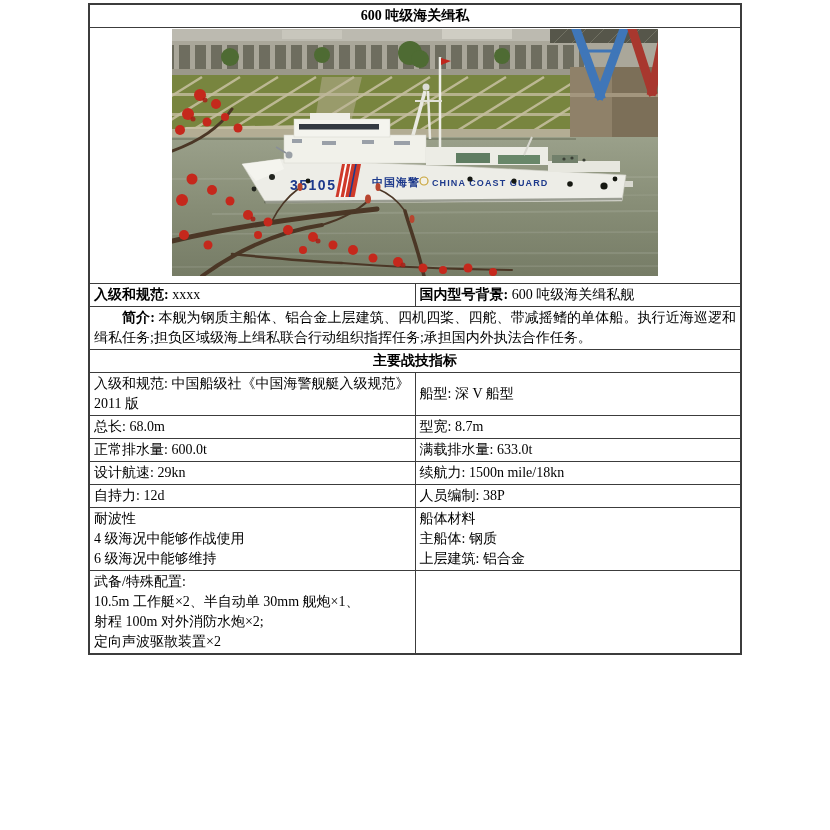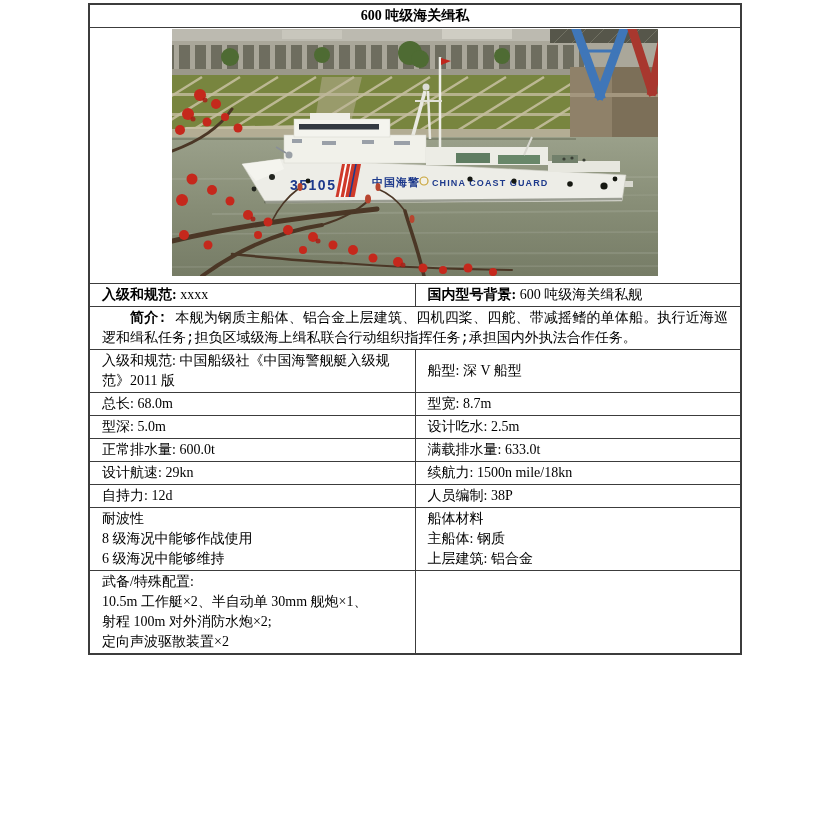--- a/index.html
+++ b/index.html
@@ -1,23 +1,23 @@
 <!DOCTYPE html>
 <html><head>
 <meta charset="utf-8">
 <style>
   html,body{margin:0;padding:0;background:#ffffff;}
   body{width:830px;height:830px;font-family:"Liberation Serif","DejaVu Serif",serif;color:#000;}
   table.doc{width:654px;margin:3px auto 0 auto;border-collapse:collapse;table-layout:fixed;border:2px solid #3c3c3c;}
-  table.doc td{border:1px solid #3c3c3c;padding:1px 12px;font-size:14px;line-height:20px;vertical-align:middle;overflow:hidden;}
+  table.doc td{border:1px solid #3c3c3c;padding:1px 4px;font-size:14px;line-height:20px;vertical-align:middle;overflow:hidden;}
   td.title-cell{text-align:center;font-weight:bold;font-size:16px;height:20px;line-height:20px;padding:1px 0;}
   td.photo-cell{height:251px;padding:1px 0;text-align:center;vertical-align:middle;}
   tr.s td{height:20px;}
   td.intro-cell{line-height:19px;padding:2px 5px;}
-  .intro-p{margin:0;text-align:justify;text-indent:28px;font-family:Liberation Mono, monospace;}
+  .intro-p{margin:0;text-align:justify;text-indent:28px;}
   td.section-cell{text-align:center;font-weight:bold;height:20px;}
   .b{font-weight:bold;}
   .line{white-space:nowrap;}
   svg{display:block;margin:0 auto;}
   .photo-wrap{display:inline-block;line-height:0;border-radius:31px;}
 </style>
 </head>
 <body>
 
 <table class="doc">
@@ -290,47 +290,42 @@
     <td><span class="line"><span class="b">入级和规范:</span> <span>xxxx</span></span></td>
     <td><span class="line"><span class="b">国内型号背景:</span> <span>600 吨级海关缉私舰</span></span></td>
   </tr>
 
   <tr>
     <td colspan="2" class="intro-cell">
       <p class="intro-p"><span class="b">简介:</span> <span>本舰为钢质主船体、铝合金上层建筑、四机四桨、四舵、带减摇鳍的单体船。执行近海巡逻和缉私任务;担负区域级海上缉私联合行动组织指挥任务;承担国内外执法合作任务。</span></p>
     </td>
   </tr>
 
+  <tr>
+    <td colspan="2" class="section-cell">主要战技指标</td>
+  </tr>
 
   <tr>
     <td>
           <div>入级和规范: 中国船级社《中国海警舰艇入级规范》2011 版</div>
         </td>
     <td>
           <div>船型: 深 V 船型</div>
         </td>
   </tr>
   <tr class="s">
     <td>
           <div>总长: 68.0m</div>
         </td>
     <td>
           <div>型宽: 8.7m</div>
         </td>
   </tr>
   <tr class="s">
     <td>
-          <div>型深: 5.0m</div>
-        </td>
-    <td>
-          <div>设计吃水: 2.5m</div>
-        </td>
-  </tr>
-  <tr class="s">
-    <td>
           <div>正常排水量: 600.0t</div>
         </td>
     <td>
           <div>满载排水量: 633.0t</div>
         </td>
   </tr>
   <tr class="s">
     <td>
           <div>设计航速: 29kn</div>
         </td>
@@ -342,21 +337,21 @@
     <td>
           <div>自持力: 12d</div>
         </td>
     <td>
           <div>人员编制: 38P</div>
         </td>
   </tr>
   <tr>
     <td>
       <div>耐波性</div>
-      <div>8 级海况中能够作战使用</div>
+      <div>4 级海况中能够作战使用</div>
       <div>6 级海况中能够维持</div>
     </td>
     <td>
       <div>船体材料</div>
       <div>主船体: 钢质</div>
       <div>上层建筑: 铝合金</div>
     </td>
   </tr>
   <tr>
     <td>

